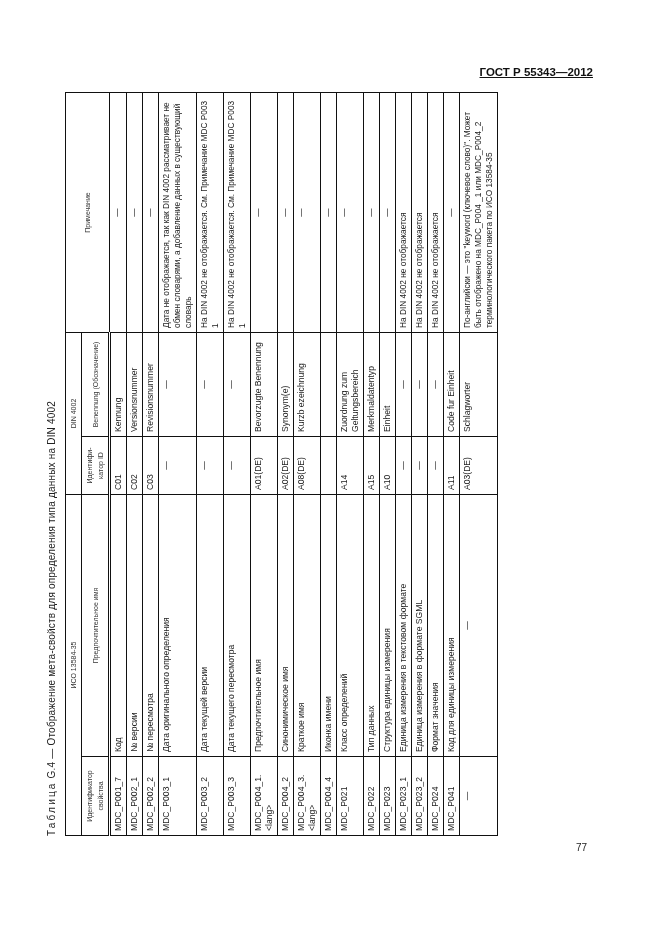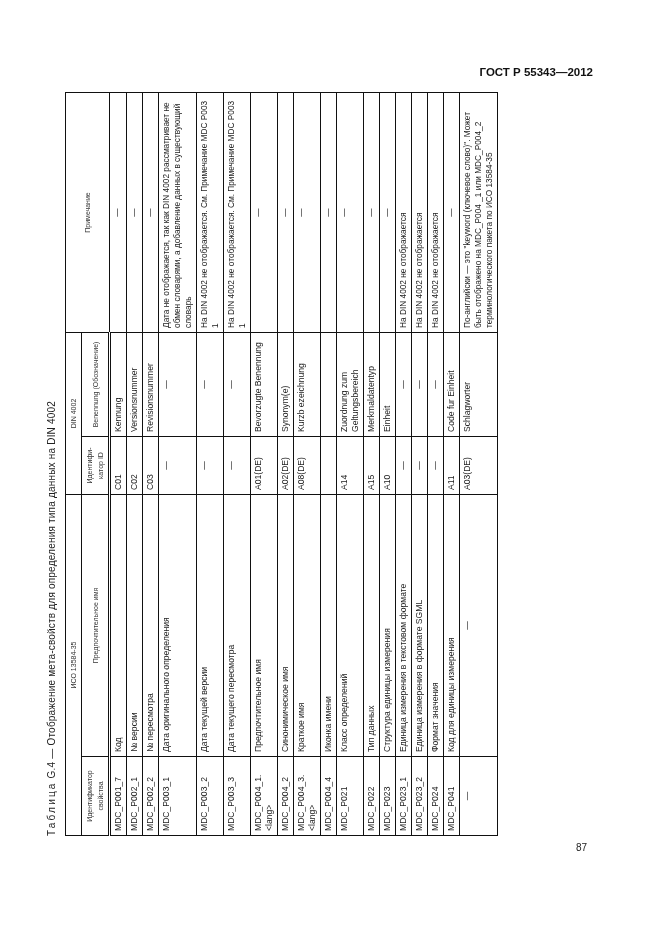--- a/index.html
+++ b/index.html
@@ -1,18 +1,18 @@
 <!DOCTYPE html>
 <html><head>
 <meta charset="utf-8">
 <style>
   html, body { margin:0; padding:0; background:#fff; }
   body { width:661px; height:935px; position:relative; overflow:hidden;
          font-family:"Liberation Sans", sans-serif; color:#222; }
-  .doc-code { position:absolute; right:68px; top:66px; font-weight:bold; font-size:11.5px; color:#111; }
+  .doc-code { position:absolute; right:68px; top:66px; font-weight:bold; font-size:11.5px; color:#111;text-decoration:underline; }
   .page-num { position:absolute; left:576px; top:842px; font-size:10px; color:#222; }
   
   .rot { position:absolute; left:38px; top:836px; width:743px; height:560px;
          transform-origin:0 0; transform:rotate(-90deg); }
   .caption { position:absolute; left:0; top:0; height:27px; line-height:27px; font-size:10px; letter-spacing:0.2px; white-space:nowrap; }
   .caption .spaced { letter-spacing:2.2px; }
   table { position:absolute; left:0; top:27px; width:743px; border-collapse:collapse; table-layout:fixed; font-size:8.6px; }
   td, th { border:1px solid #111; padding:2px 4px; vertical-align:top; text-align:left; font-weight:normal; line-height:11px; }
   th { text-align:center; vertical-align:middle; font-size:7px; color:#333; }
   thead tr:last-child th { border-bottom:3px double #111; }
@@ -175,13 +175,13 @@
           <td class="c">—</td>
           <td class="c">—</td>
           <td>A03(DE)</td>
           <td>Schlagworter</td>
           <td class="note">По-английски — это "keyword (ключевое слово)". Может быть отображено на MDC_P004 _1 или MDC_P004_2 терминологического пакета по ИСО 13584-35</td>
         </tr>
       </tbody>
   </table>
 </div>
 
-<div class="page-num">87</div>
+<div class="page-num">77</div>
 
 </body></html>

